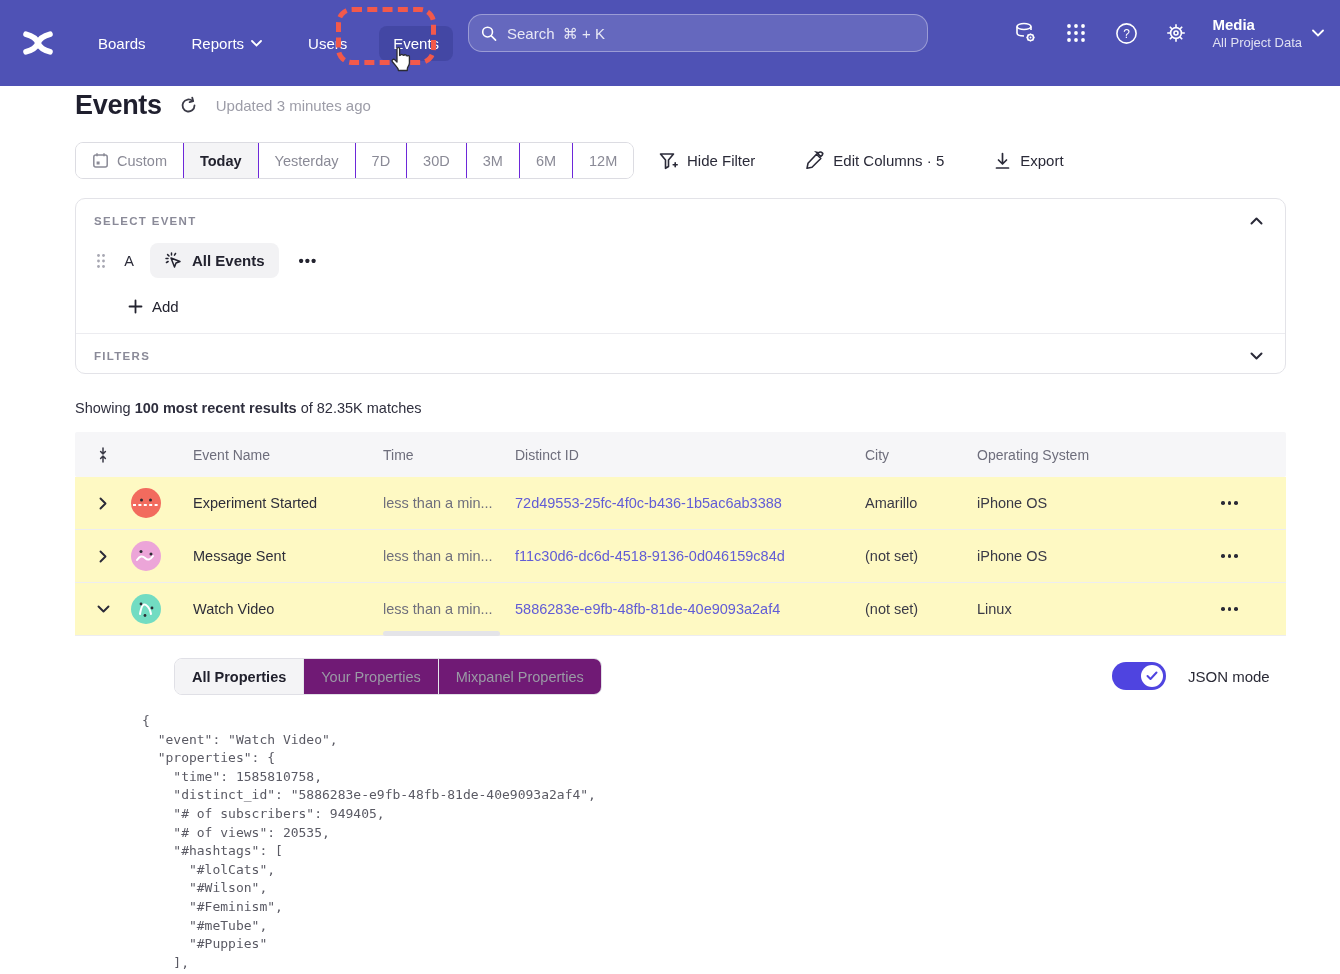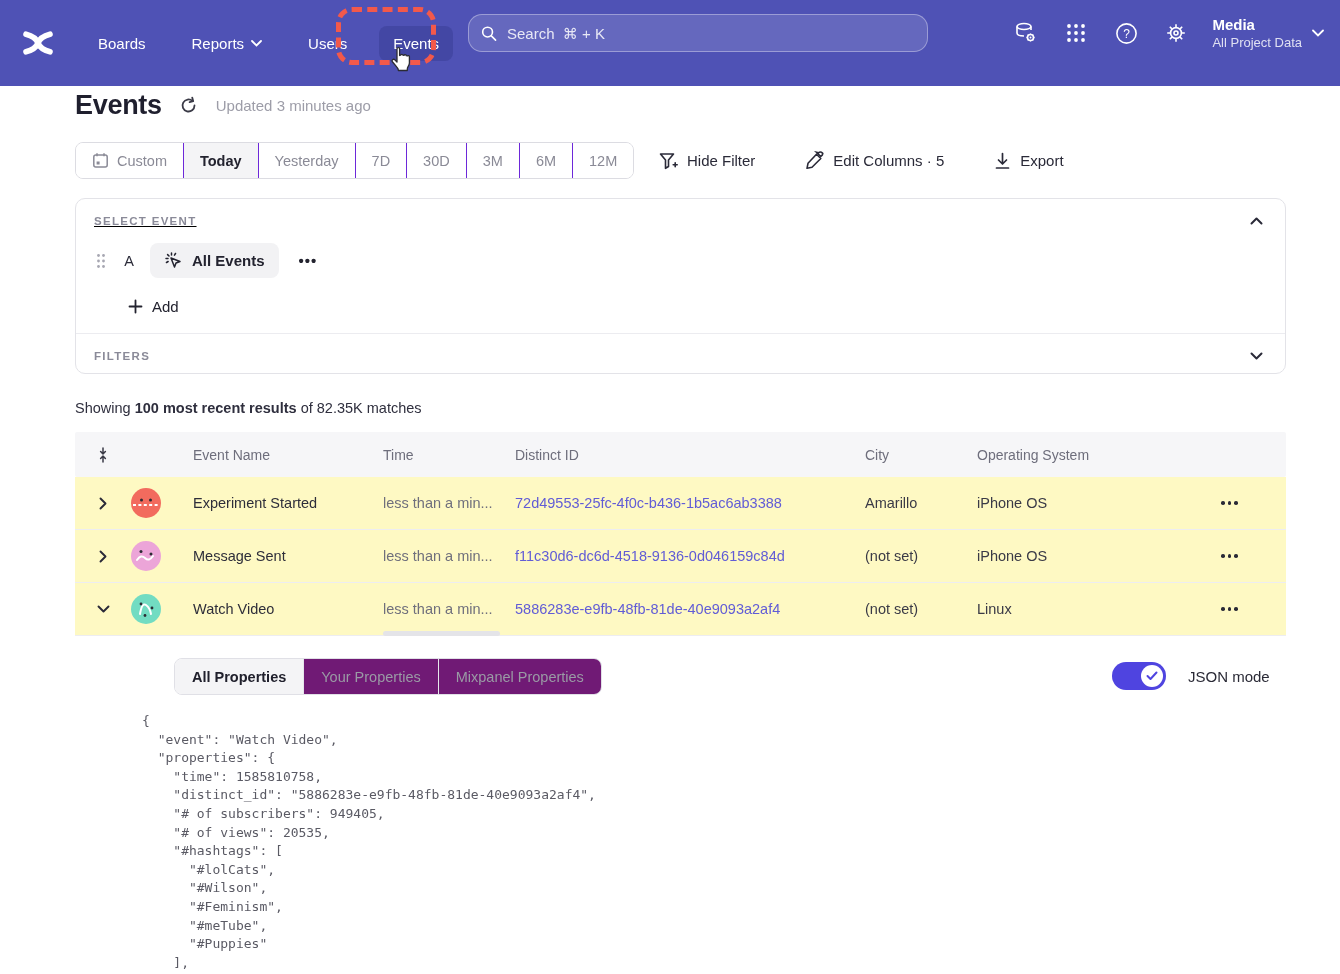--- a/index.html
+++ b/index.html
@@ -44,21 +44,21 @@
 
   
   .toolbar{position:absolute; left:645px; top:142px; height:37px; display:flex; align-items:center;}
   .tool-btn{display:flex; align-items:center; gap:9px; font-size:15px; font-weight:500; color:#2A2A38; padding:0 14px; cursor:pointer; white-space:nowrap;}
   .events-search{position:absolute; left:1064px; top:142px; width:226px; height:37px; background:#F3F3F5; border-radius:8px; display:flex; align-items:center; gap:9px; padding:0 12px;}
   .events-search input{border:none; outline:none; background:transparent; font-size:14.5px; color:#33333f; width:100%; font-family:inherit;}
   .events-search input::placeholder{color:#9A9AA5;}
 
   
   .qb-card{position:absolute; left:75px; top:198px; width:1211px; height:176px; border:1px solid var(--border); border-radius:10px; background:#fff;}
-  .qb-section-head{display:flex; align-items:center; justify-content:space-between; padding:14px 18px 0 18px;text-decoration:underline;}
+  .qb-section-head{display:flex; align-items:center; justify-content:space-between; padding:14px 18px 0 18px;}
   .qb-label{font-size:11.5px; font-weight:700; letter-spacing:1.3px; color:#8A8A98;}
   .qb-chevron{cursor:pointer; display:flex; padding:4px;}
   .qb-row{display:flex; align-items:center; gap:14px; padding:14px 18px 0 18px;}
   .drag-handle{display:flex; cursor:grab; padding:4px 2px;}
   .row-letter{font-size:14.5px; font-weight:500; color:#2A2A38; width:14px; text-align:center;}
   .event-pill{display:flex; align-items:center; gap:9px; background:var(--chip-bg); border-radius:8px; padding:8px 14px; font-size:15px; font-weight:700; color:#23232F; cursor:pointer;}
   .kebab-btn{font-weight:700; color:#23232F; letter-spacing:1px; cursor:pointer; padding:4px 6px; font-size:15px;}
   .add-btn{display:flex; align-items:center; gap:9px; font-size:15px; font-weight:500; color:#23232F; cursor:pointer; margin:20px 12px 0 52px; width:fit-content;}
   .qb-divider{border-top:1px solid #ECECF0; margin-top:18px;}
   .filters-head{display:flex; align-items:center; justify-content:space-between; padding:14px 18px;}

